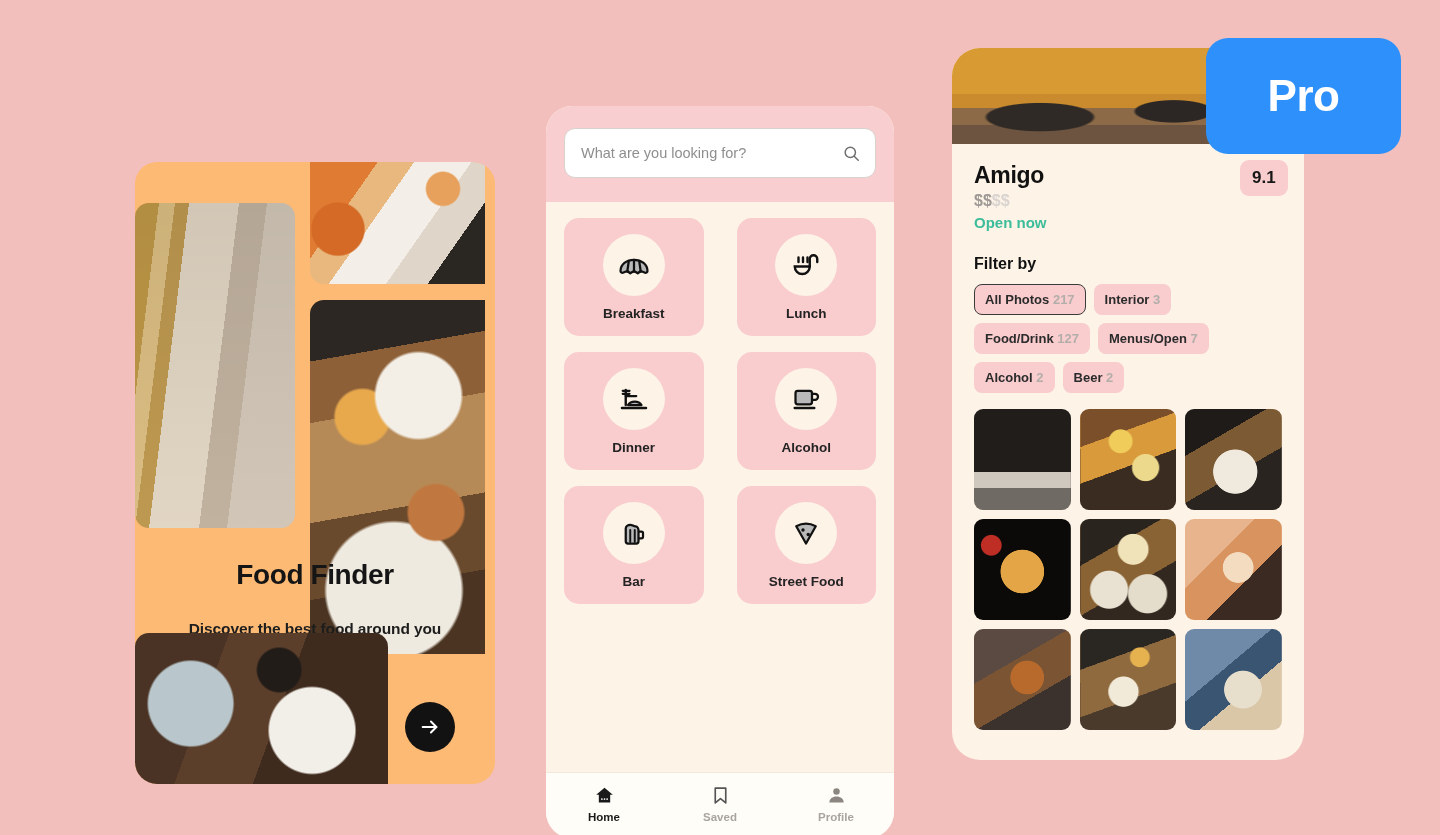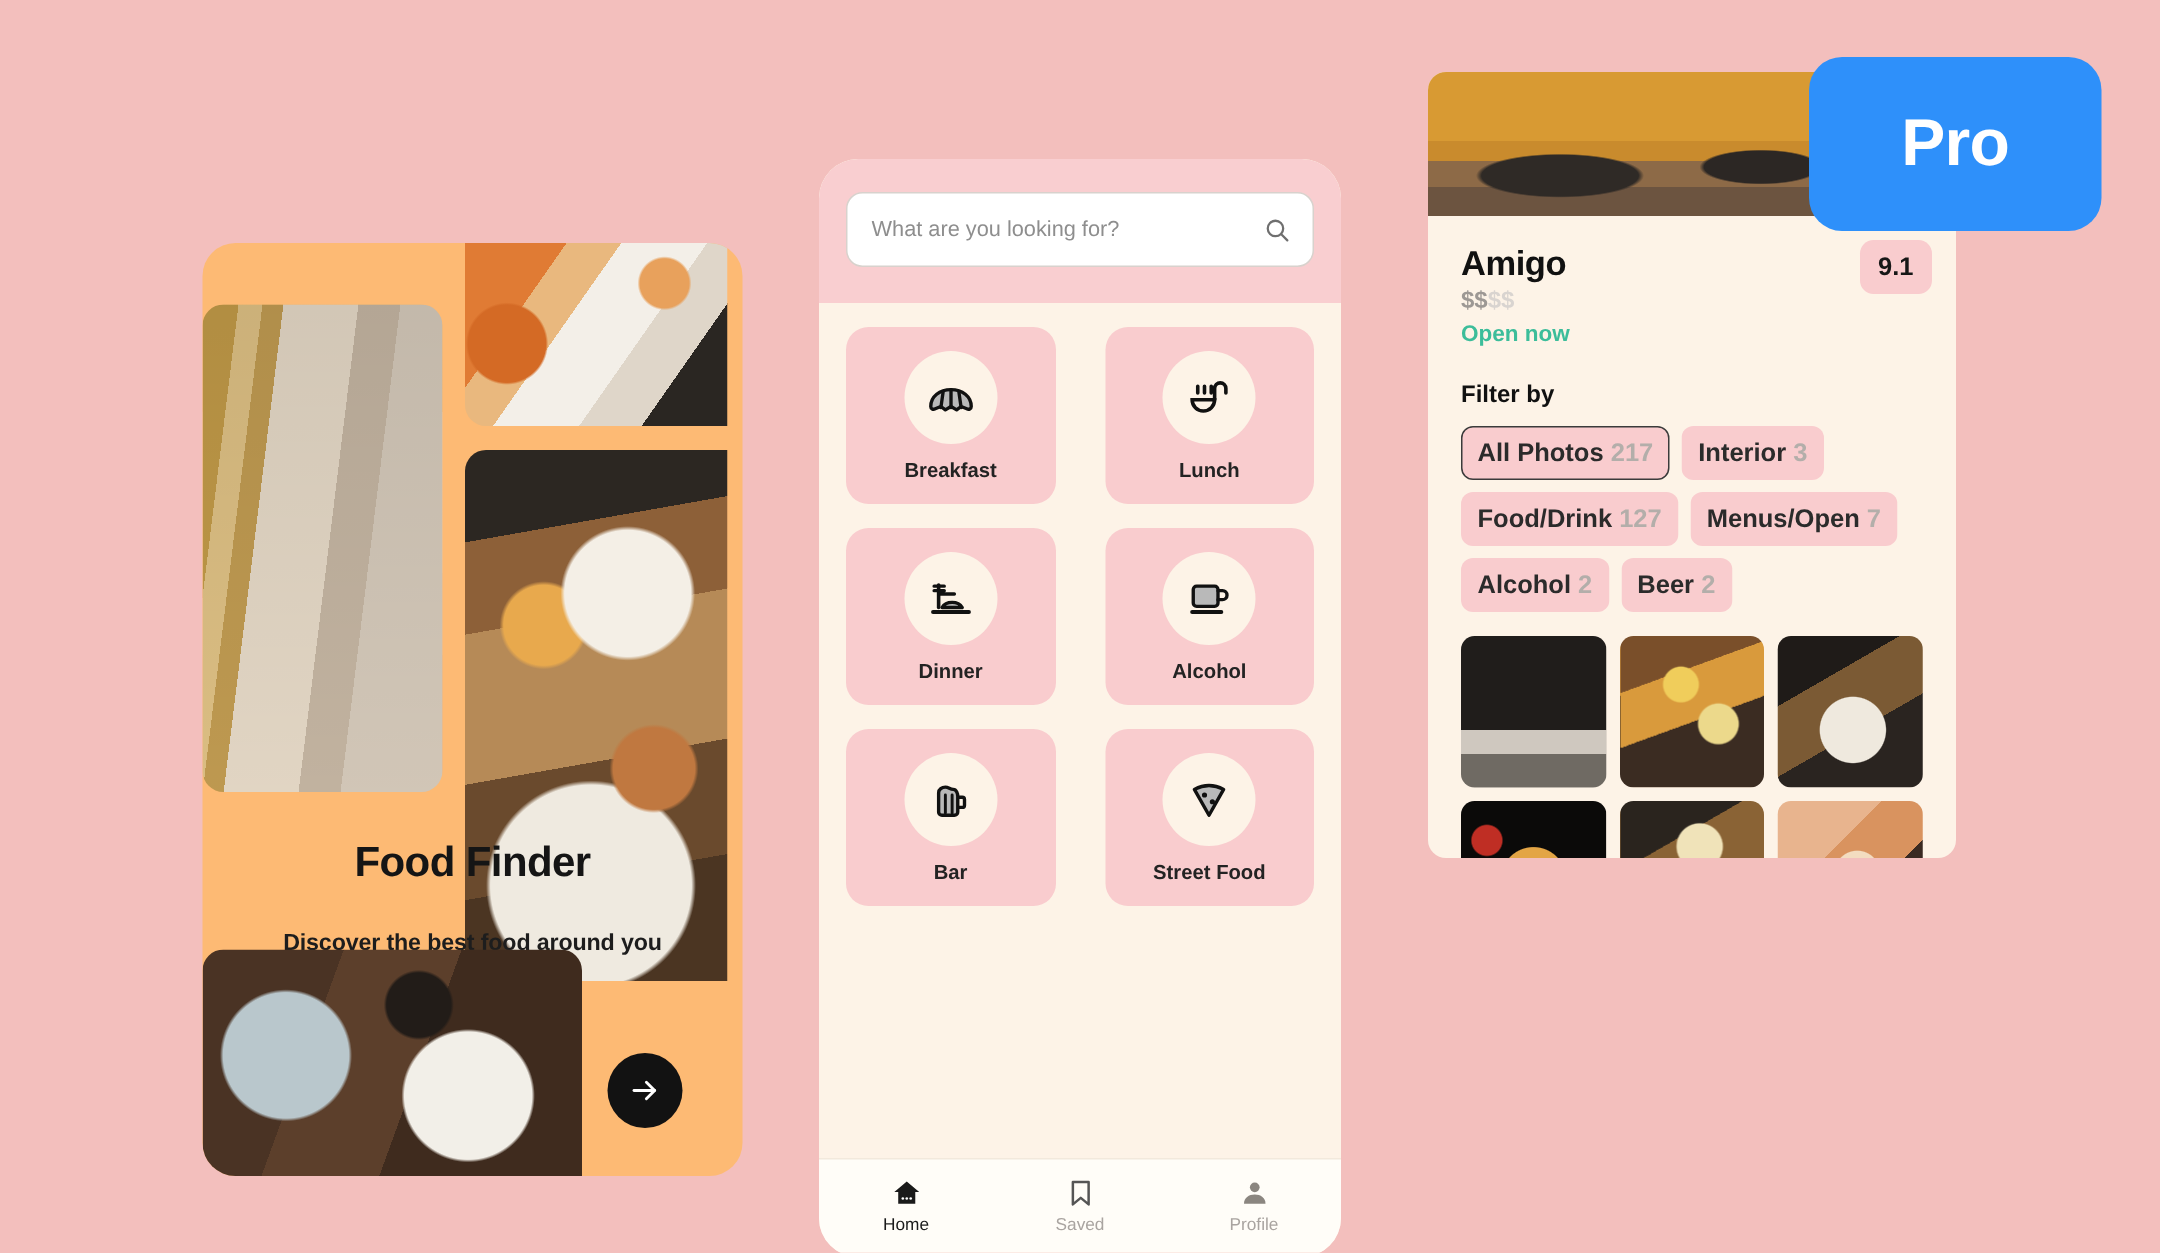--- a/index.html
+++ b/index.html
@@ -111,47 +111,47 @@
   .tabbar {
     height: 66px; background: #fffdf8;
     border-top: 1px solid #f2e9dc;
     display: flex; align-items: center;
     padding-bottom: 4px;
   }
   .tab {
     flex: 1; display: flex; flex-direction: column;
     align-items: center; gap: 5px; cursor: pointer;
   }
-  .tab-label { font-size: 11.5px; font-weight: normal; }
+  .tab-label { font-size: 11.5px; font-weight: bold; }
   .tab.active .tab-label { color: #1a1a1a; }
   .tab.inactive .tab-label { color: #a9a4a0; }
 
   
   .card-right {
     position: absolute; left: 952px; top: 48px;
-    width: 352px; height: 524px;
+    width: 352px; height: 712px;
     background: #fdf3e7;
-    border-radius: 12px;
+    border-radius: 28px;
     overflow: hidden;
   }
   .rc-hero {
     position: absolute; left: 0; top: 0; width: 100%; height: 96px;
   }
   .rc-body { position: absolute; left: 0; top: 96px; width: 100%; padding: 18px 22px 0 22px; }
   .rc-name { font-size: 23px; font-weight: bold; color: #111; letter-spacing: -0.3px; }
   .rc-cuisine { font-size: 16px; color: #9d9894; margin-top: 9px; }
   .rc-price { font-size: 16px; margin-top: 3px; font-weight: bold; }
   .rc-price .on { color: #9d9894; }
   .rc-price .off { color: #d9d4d0; }
   .rc-open { font-size: 15px; color: #3cbd9a; margin-top: 4px; font-weight: bold; }
   .rc-filter-title { font-size: 16px; font-weight: bold; color: #111; margin-top: 24px; }
   .chips { display: flex; flex-wrap: wrap; gap: 8px; margin-top: 11px; }
   .chip {
     background: #f9ccce; border-radius: 8px;
-    padding: 7px 10px; font-size: 17px; font-weight: bold; color: #2b2b2b;
+    padding: 7px 10px; font-size: 13px; font-weight: bold; color: #2b2b2b;
     border: 1px solid transparent; cursor: pointer;
     white-space: nowrap;
   }
   .chip.sel { border-color: #3b3b3b; }
   .chip .cnt { color: #b3aeaa; font-weight: bold; }
   .photo-grid {
     margin-top: 16px;
     display: grid; grid-template-columns: repeat(3, 1fr);
     gap: 9px;
   }

